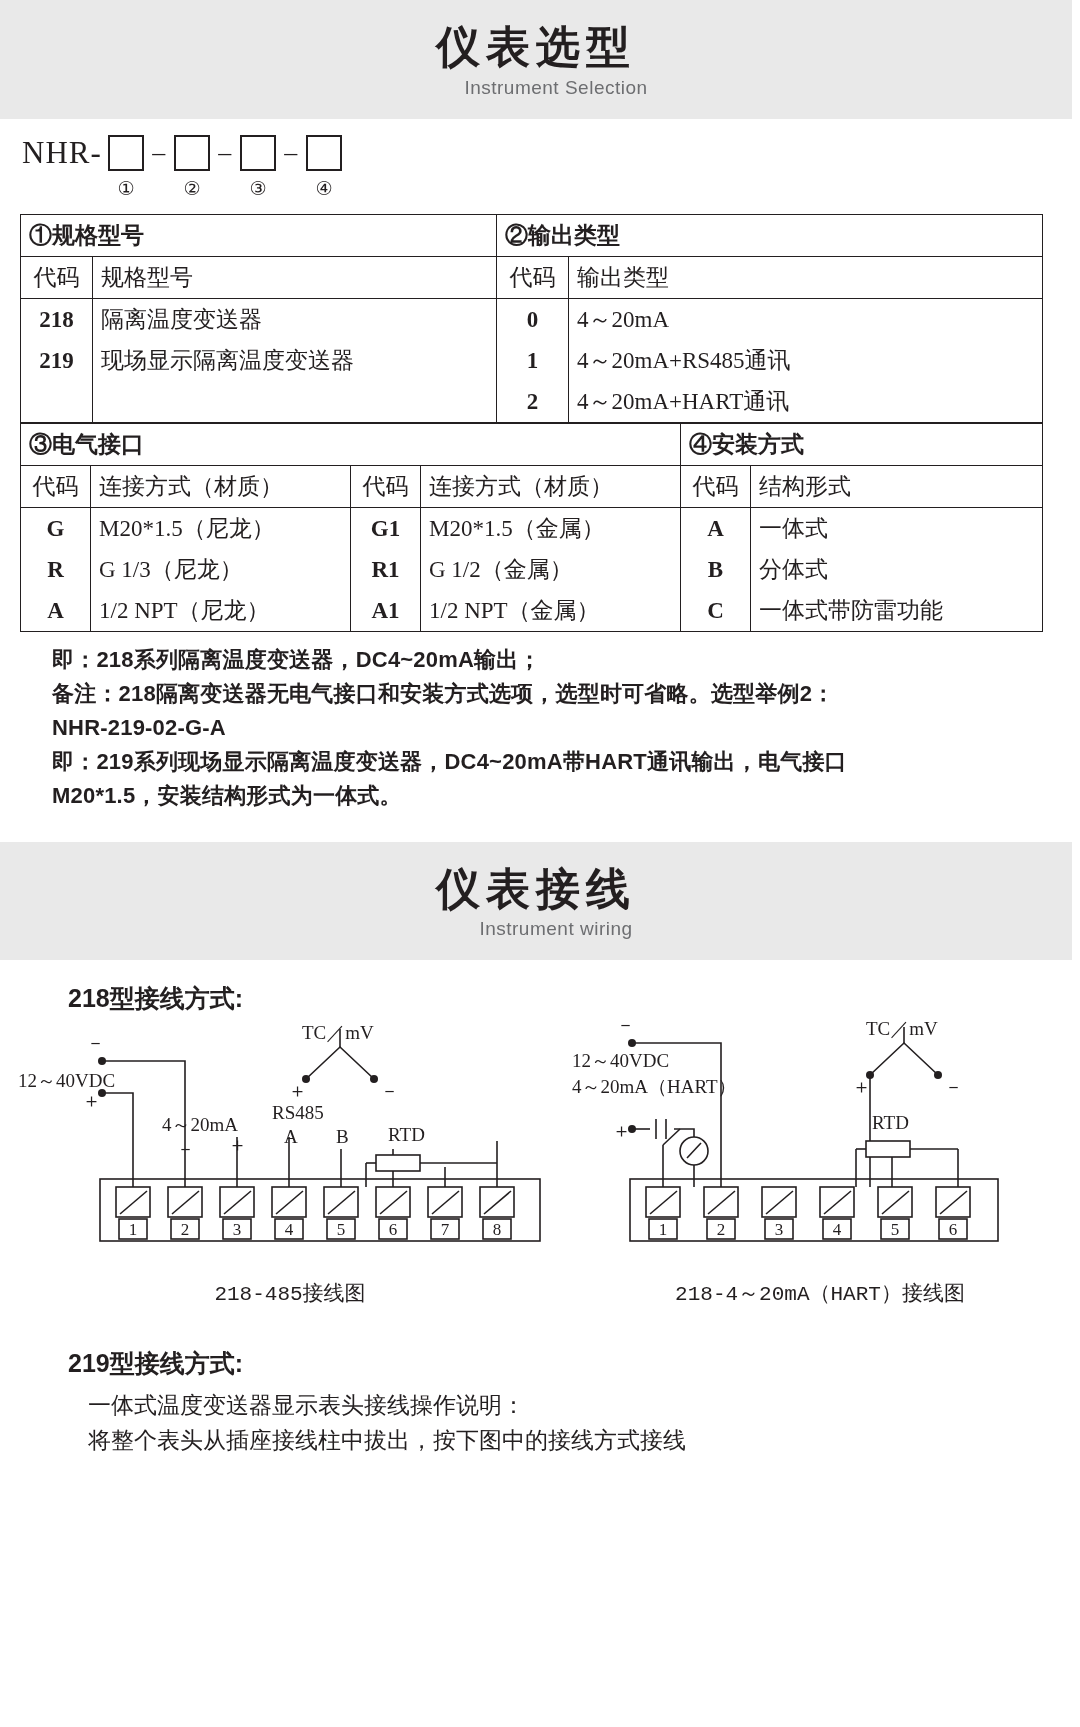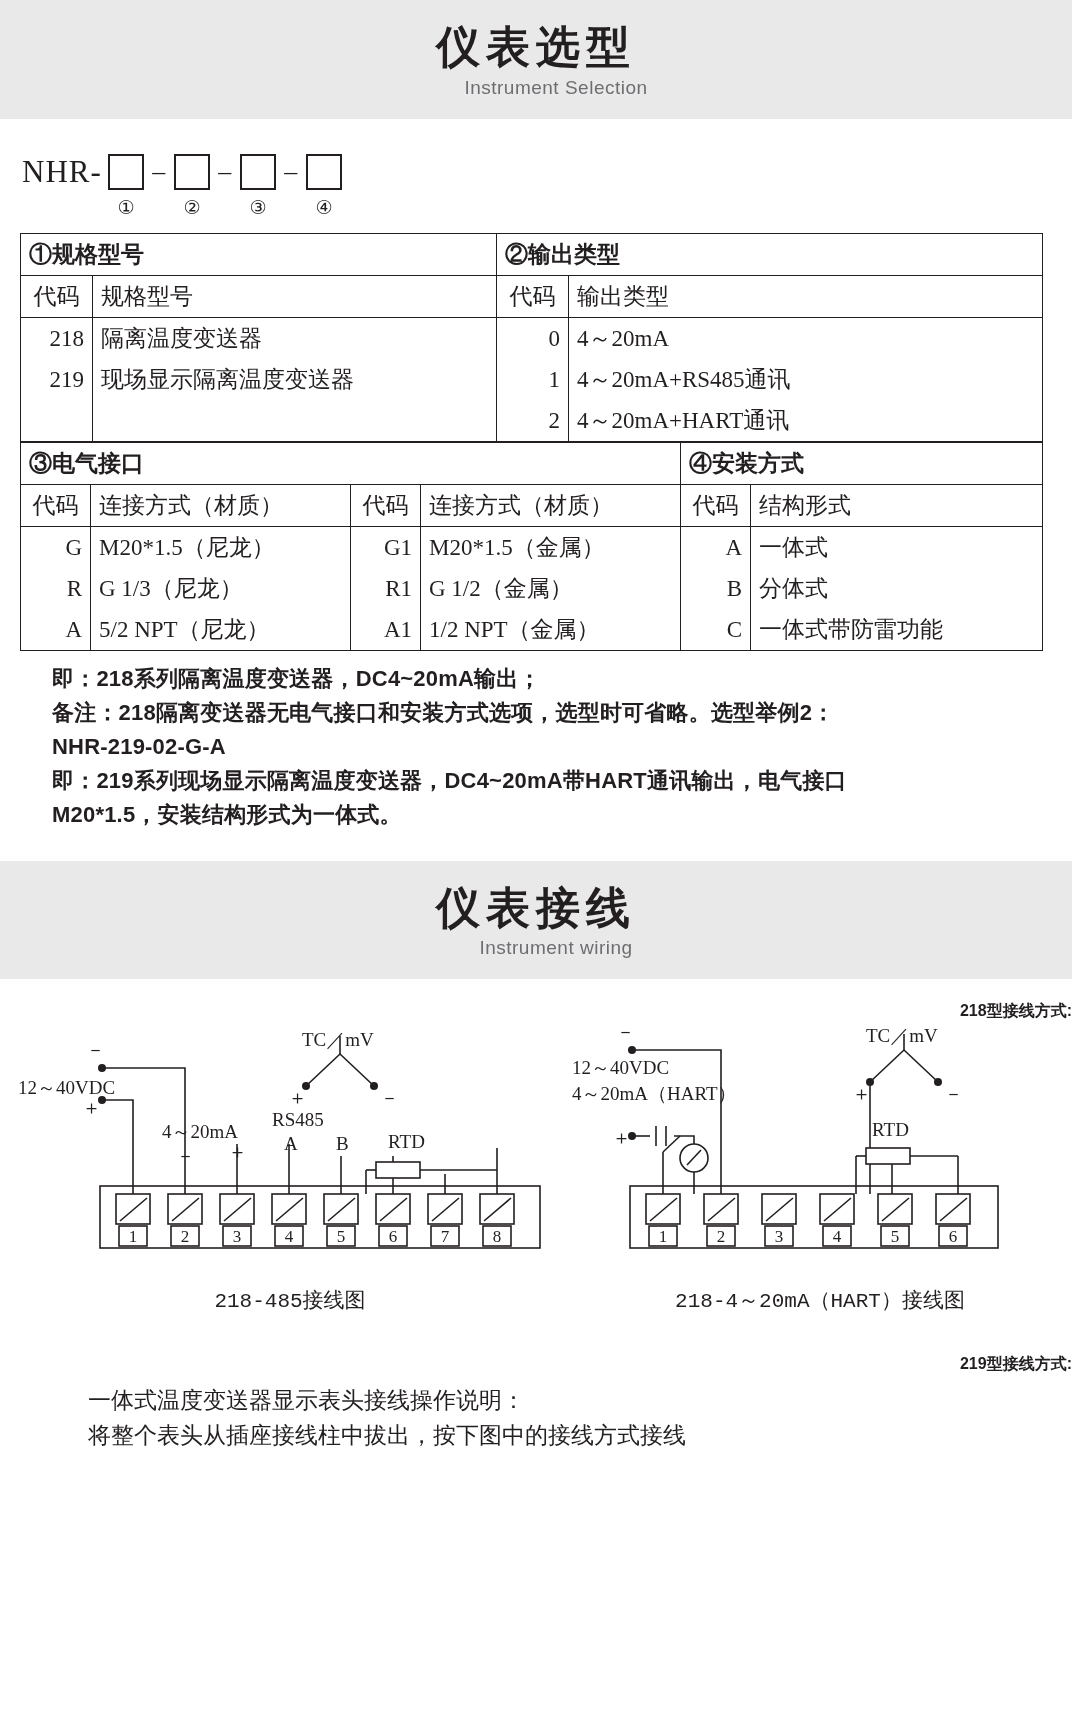--- a/index.html
+++ b/index.html
@@ -27,21 +27,21 @@
   }
   .banner .en {
     font-size: 19px;
     color: #6d6e71;
     margin-top: 4px;
     letter-spacing: .5px;
     padding-left: 40px;
   }
 
   
-  .codearea { padding: 35px 0 0 22px; }
+  .codearea { padding: 16px 0 0 22px; }
   .coderow { display:flex; align-items:center; }
   .coderow .nhr {
     font-size: 31px;
     font-family: "Liberation Serif", serif;
     letter-spacing: 1px;
     margin-right: 6px;
   }
   .box {
     width: 36px; height: 36px;
     border: 2px solid #231f20;
@@ -67,42 +67,41 @@
     font-size: 23px;
     font-family: "Liberation Serif", serif;
     vertical-align: middle;
     line-height: 1.35;
     margin-top: 20px;
   }
   .hdr { font-size: 25px; font-weight: bold; font-family:"Liberation Sans",sans-serif; }
   .ctr { text-align:center; }
   .nb-top { border-top: none !important; }
   .nb-bot { border-bottom: none !important; }
-  .code-cell { text-align:right; font-family:"Liberation Serif", serif; }
+  .code-cell { text-align:center; font-family:"Liberation Serif", serif;font-weight:bold; }
 
   
   .notes {
     padding: 12px 20px 0 52px;
     font-size: 22px;
     line-height: 1.45;
     font-weight: bold;
     letter-spacing: .2px;
   }
   .notes div { margin-bottom: 2px; }
 
   .gap { height: 28px; }
 
   
   .wiring { padding: 22px 0 0 0; }
   .sub-title {
-    font-size: 16px;
+    font-size: 25px;
     font-weight: bold;
     padding-left: 68px;
     margin-bottom: 4px;
-    text-align: right;
   }
   .diagrams { display:flex; justify-content:flex-start; padding-left: 10px; }
   .cap {
     text-align:center;
     font-size: 21px;
     font-family: Liberation Mono, monospace;
     margin-top: 6px;
   }
   .desc {
     padding-left: 88px;
@@ -216,21 +215,21 @@
       <tr>
         <td class="code-cell nb-top nb-bot">R</td>
         <td class="nb-top nb-bot">G 1/3（尼龙）</td>
         <td class="code-cell nb-top nb-bot">R1</td>
         <td class="nb-top nb-bot">G 1/2（金属）</td>
         <td class="code-cell nb-top nb-bot">B</td>
         <td class="nb-top nb-bot">分体式</td>
       </tr>
       <tr>
         <td class="code-cell nb-top">A</td>
-        <td class="nb-top">5/2 NPT（尼龙）</td>
+        <td class="nb-top">1/2 NPT（尼龙）</td>
         <td class="code-cell nb-top">A1</td>
         <td class="nb-top">1/2 NPT（金属）</td>
         <td class="code-cell nb-top">C</td>
         <td class="nb-top">一体式带防雷功能</td>
       </tr>
     </tbody>
       </table>
   </div>
 
   <div class="notes">

